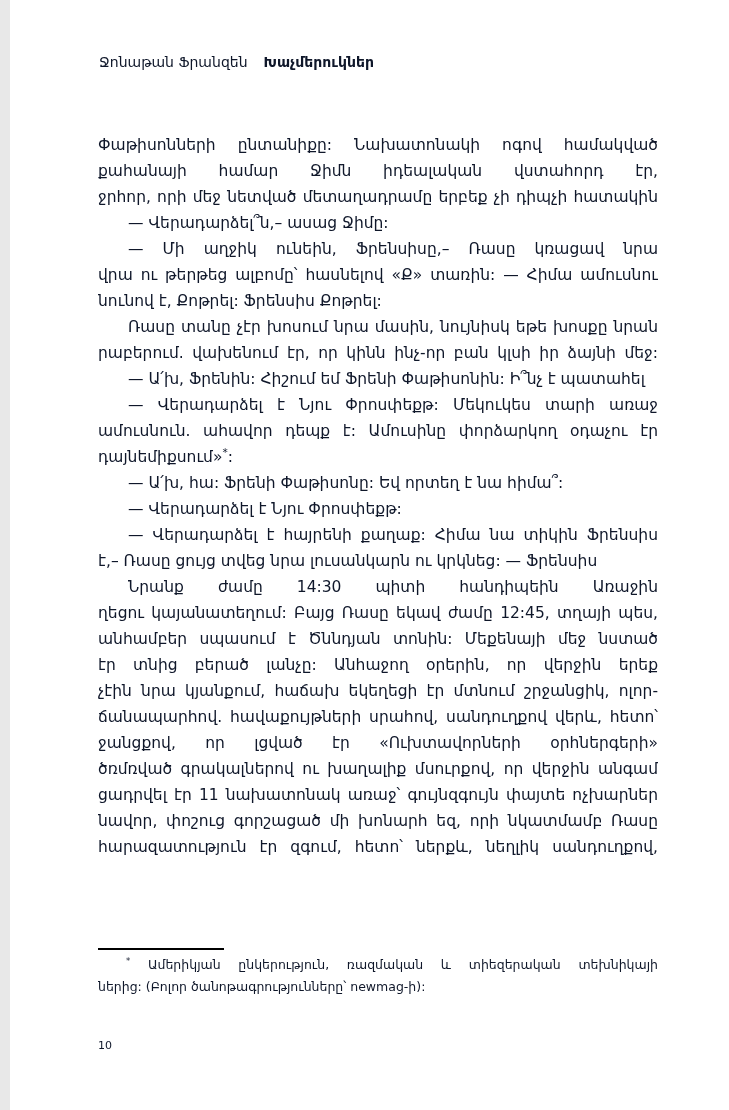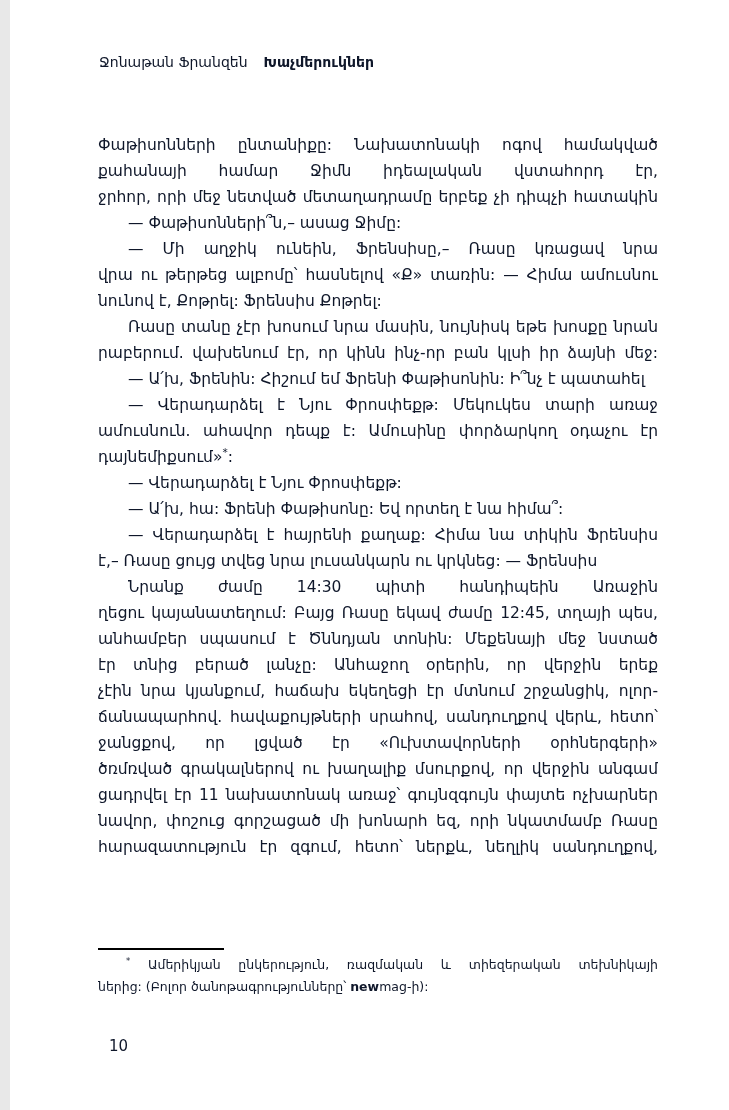--- a/index.html
+++ b/index.html
@@ -21,77 +21,77 @@
   .header .title  { font-weight:bold; margin-left:16px; }
   .bodytext {
     position:absolute; left:88px; top:132px; width:560px;
     font-size:15.5px; line-height:26px;
     letter-spacing:0;
   }
   .line { height:26px; overflow:hidden; text-align:left; }
   .line.j { text-align:justify; text-align-last:justify; }
   .line.ind { text-indent:30px; }
   .sup { vertical-align:super; font-size:68%; line-height:0; }
-  .b { font-weight:bold;text-align:right; }
+  .b { font-weight:normal;text-align:right; }
   .footnote-rule {
     position:absolute; left:88px; top:948px;
     width:126px; height:0;
     border-top:2px solid #000000;
   }
   .footnote {
     position:absolute; left:88px; top:954px; width:560px;
     font-size:12.5px; line-height:22px;
   }
   .footnote .line { height:22px; }
   .footnote .line.ind { text-indent:28px; }
   .pagenum {
-    position:absolute; left:99px; top:1036px;
-    font-size:15px; line-height:20px;
+    position:absolute; left:88px; top:1036px;
+    font-size:11px; line-height:20px;
   }
 </style>
 </head>
 <body>
 
 <div class="page">
 
   <div class="header">
     <span class="author">Ջոնաթան Ֆրանզեն</span><span class="title">Խաչմերուկներ</span>
   </div>
 
   <div class="bodytext">
       <div class="para">
         <div class="line j">Փաթիսոնների ընտանիքը: Նախատոնակի ոգով համակված ծխական</div>
         <div class="line j">քահանայի համար Ջիմն իդեալական վստահորդ էր, ցանկությունների</div>
         <div class="line j">ջրհոր, որի մեջ նետված մետաղադրամը երբեք չի դիպչի հատակին ու չի</div>
       </div>
       <div class="para">
-        <div class="line ind">— Փաթիսոնների՞ն,– ասաց Ջիմը:</div>
+        <div class="line ind">— Վերադարձել՞ն,– ասաց Ջիմը:</div>
       </div>
       <div class="para">
         <div class="line j ind">— Մի աղջիկ ունեին, Ֆրենսիսը,– Ռասը կռացավ նրա հաշմասայլակի</div>
         <div class="line j">վրա ու թերթեց ալբոմը՝ հասնելով «Ք» տառին: — Հիմա ամուսնու ազգա-</div>
         <div class="line">նունով է, Քոթրել: Ֆրենսիս Քոթրել:</div>
       </div>
       <div class="para">
         <div class="line j ind">Ռասը տանը չէր խոսում նրա մասին, նույնիսկ եթե խոսքը նրան էր վե-</div>
         <div class="line j">րաբերում. վախենում էր, որ կինն ինչ-որ բան կլսի իր ձայնի մեջ: Ջիմը</div>
       </div>
       <div class="para">
         <div class="line ind">— Ա՛խ, Ֆրենին: Հիշում եմ Ֆրենի Փաթիսոնին: Ի՞նչ է պատահել նրան:</div>
       </div>
       <div class="para">
         <div class="line j ind">— Վերադարձել է Նյու Փրոսփեքթ: Մեկուկես տարի առաջ կորցրել է</div>
         <div class="line j">ամուսնուն. ահավոր դեպք է: Ամուսինը փորձարկող օդաչու էր «Ջեներալ</div>
         <div class="line"><span>դայնեմիքսում»</span><span class="sup">*</span><span>:</span></div>
       </div>
       <div class="para">
-        <div class="line ind">— Վերադարձել է Նյու Փրոսփեքթ:</div>
+        <div class="line ind">— Ա՛խ, հա: Ֆրենի Փաթիսոնը: Եվ որտեղ է նա հիմա՞:</div>
       </div>
       <div class="para">
-        <div class="line ind">— Ա՛խ, հա: Ֆրենի Փաթիսոնը: Եվ որտեղ է նա հիմա՞:</div>
+        <div class="line ind">— Վերադարձել է Նյու Փրոսփեքթ:</div>
       </div>
       <div class="para">
         <div class="line j ind">— Վերադարձել է հայրենի քաղաք: Հիմա նա տիկին Ֆրենսիս Քոթրելն</div>
         <div class="line">է,– Ռասը ցույց տվեց նրա լուսանկարն ու կրկնեց: — Ֆրենսիս Քոթրել:</div>
       </div>
       <div class="para">
         <div class="line j ind">Նրանք ժամը 14:30 պիտի հանդիպեին Առաջին ռեֆորմատական եկե-</div>
         <div class="line j">ղեցու կայանատեղում: Բայց Ռասը եկավ ժամը 12:45, տղայի պես, որն</div>
         <div class="line j">անհամբեր սպասում է Ծննդյան տոնին: Մեքենայի մեջ նստած ծամում</div>
         <div class="line j">էր տնից բերած լանչը: Անհաջող օրերին, որ վերջին երեք տարիներին քիչ</div>

